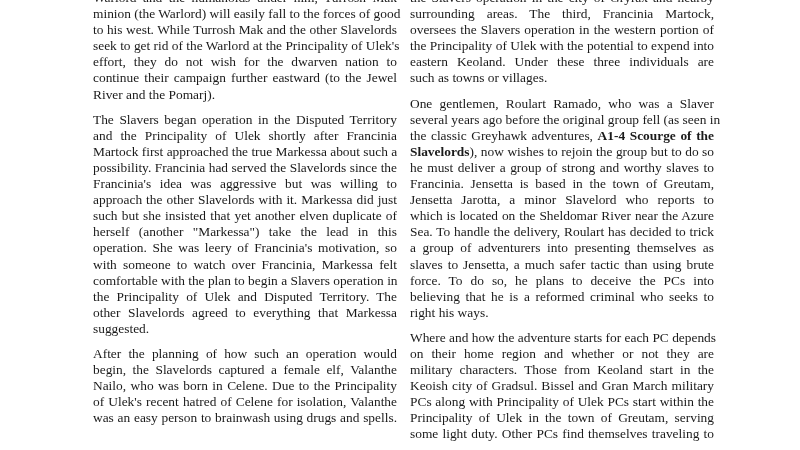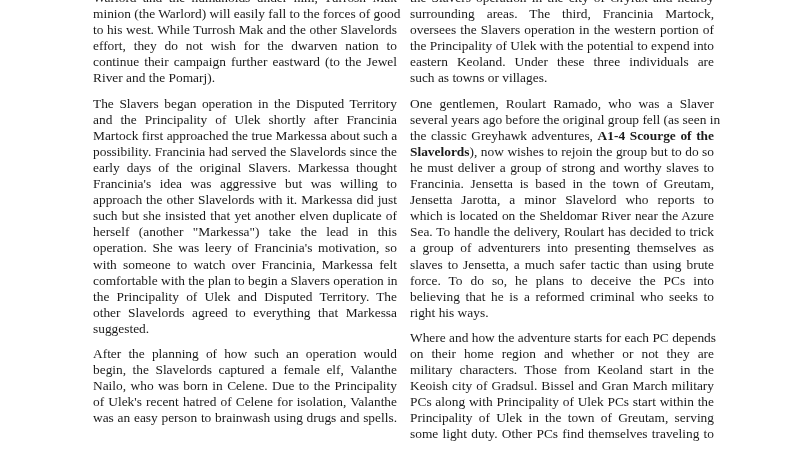--- a/index.html
+++ b/index.html
@@ -14,30 +14,30 @@
   .b { font-weight:bold; }
 </style>
 </head>
 <body>
 
 <div class="col col-left">
   <div class="para">
     <span class="line">Warlord and the humanoids under him, Turrosh Mak</span>
     <span class="line">minion (the Warlord) will easily fall to the forces of good</span>
     <span class="line">to his west.  While Turrosh Mak and the other Slavelords</span>
+    <span class="line">seek to get rid of the Warlord at the Principality of Ulek's</span>
     <span class="line">effort, they do not wish for the dwarven nation to</span>
     <span class="line">continue their campaign further eastward (to the Jewel</span>
     <span class="line last">River and the Pomarj).</span>
   </div>
   <div class="para">
     <span class="line">The Slavers began operation in the Disputed Territory</span>
     <span class="line">and the Principality of Ulek shortly after Francinia</span>
     <span class="line">Martock first approached the true Markessa about such a</span>
     <span class="line">possibility.  Francinia had served the Slavelords since the</span>
-    <span class="line">early days of the original Slavers.   Markessa thought</span>
     <span class="line">Francinia's idea was aggressive but was willing to</span>
     <span class="line">approach the other Slavelords with it.  Markessa did just</span>
     <span class="line">such but she insisted that yet another elven duplicate of</span>
     <span class="line">herself (another "Markessa") take the lead in this</span>
     <span class="line">operation.  She was leery of Francinia's motivation, so</span>
     <span class="line">with someone to watch over Francinia, Markessa felt</span>
     <span class="line">comfortable with the plan to begin a Slavers operation in</span>
     <span class="line">the Principality of Ulek and Disputed Territory.  The</span>
     <span class="line">other Slavelords agreed to everything that Markessa</span>
     <span class="line last">suggested.</span>

